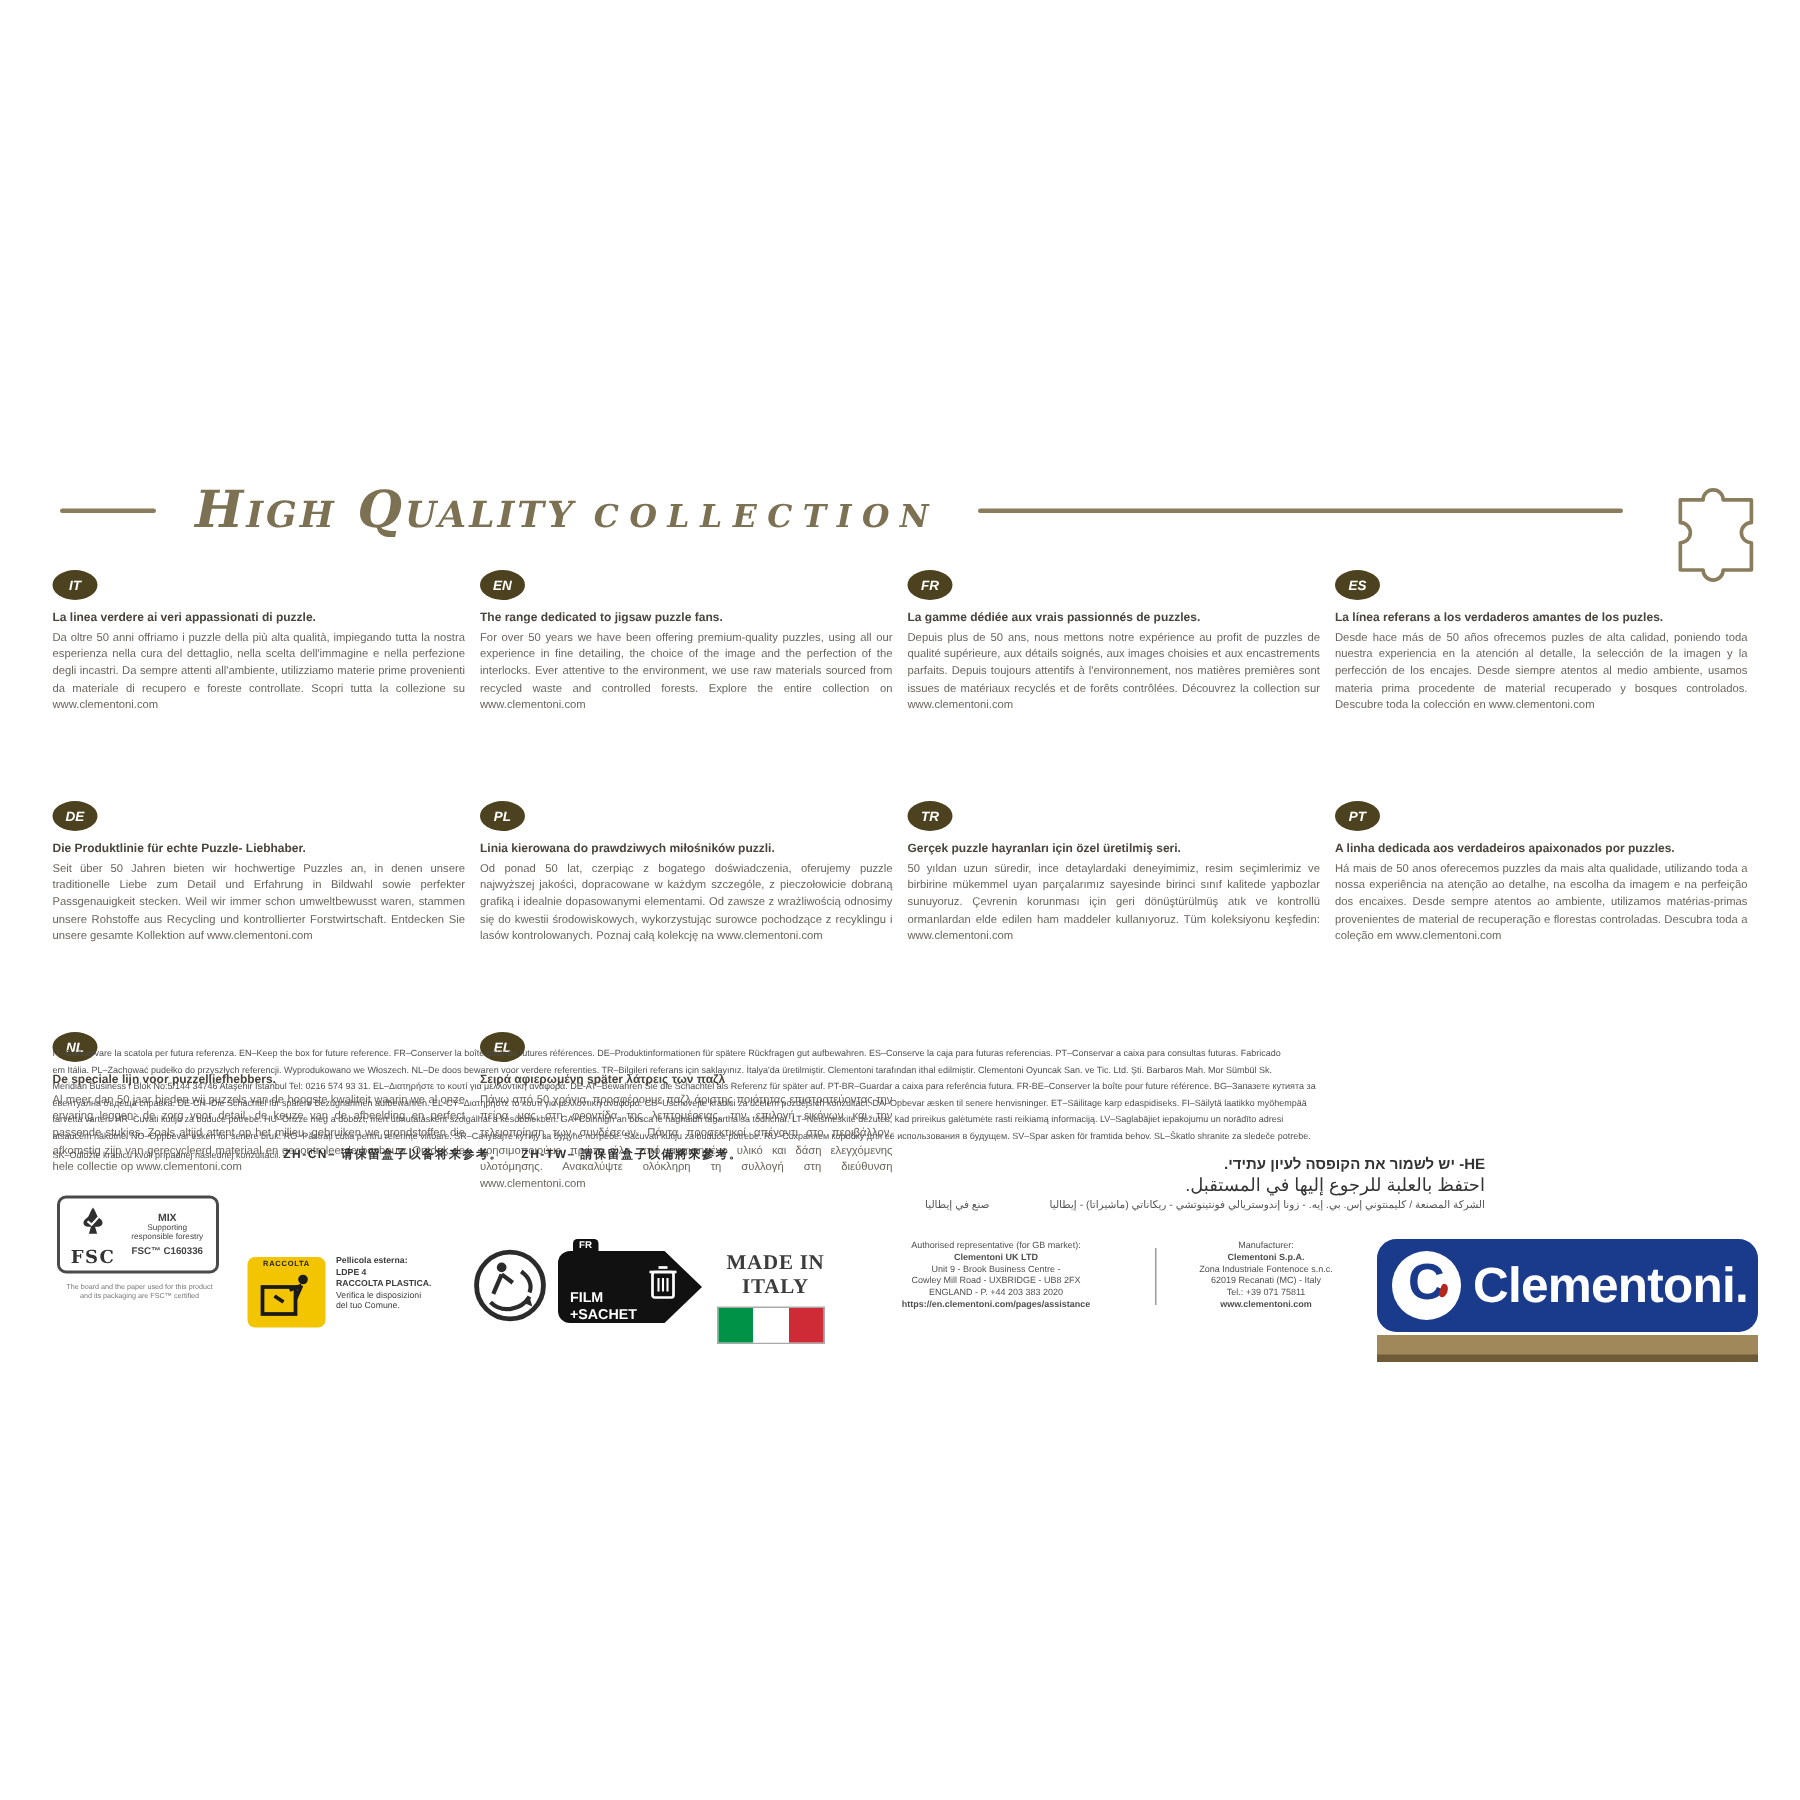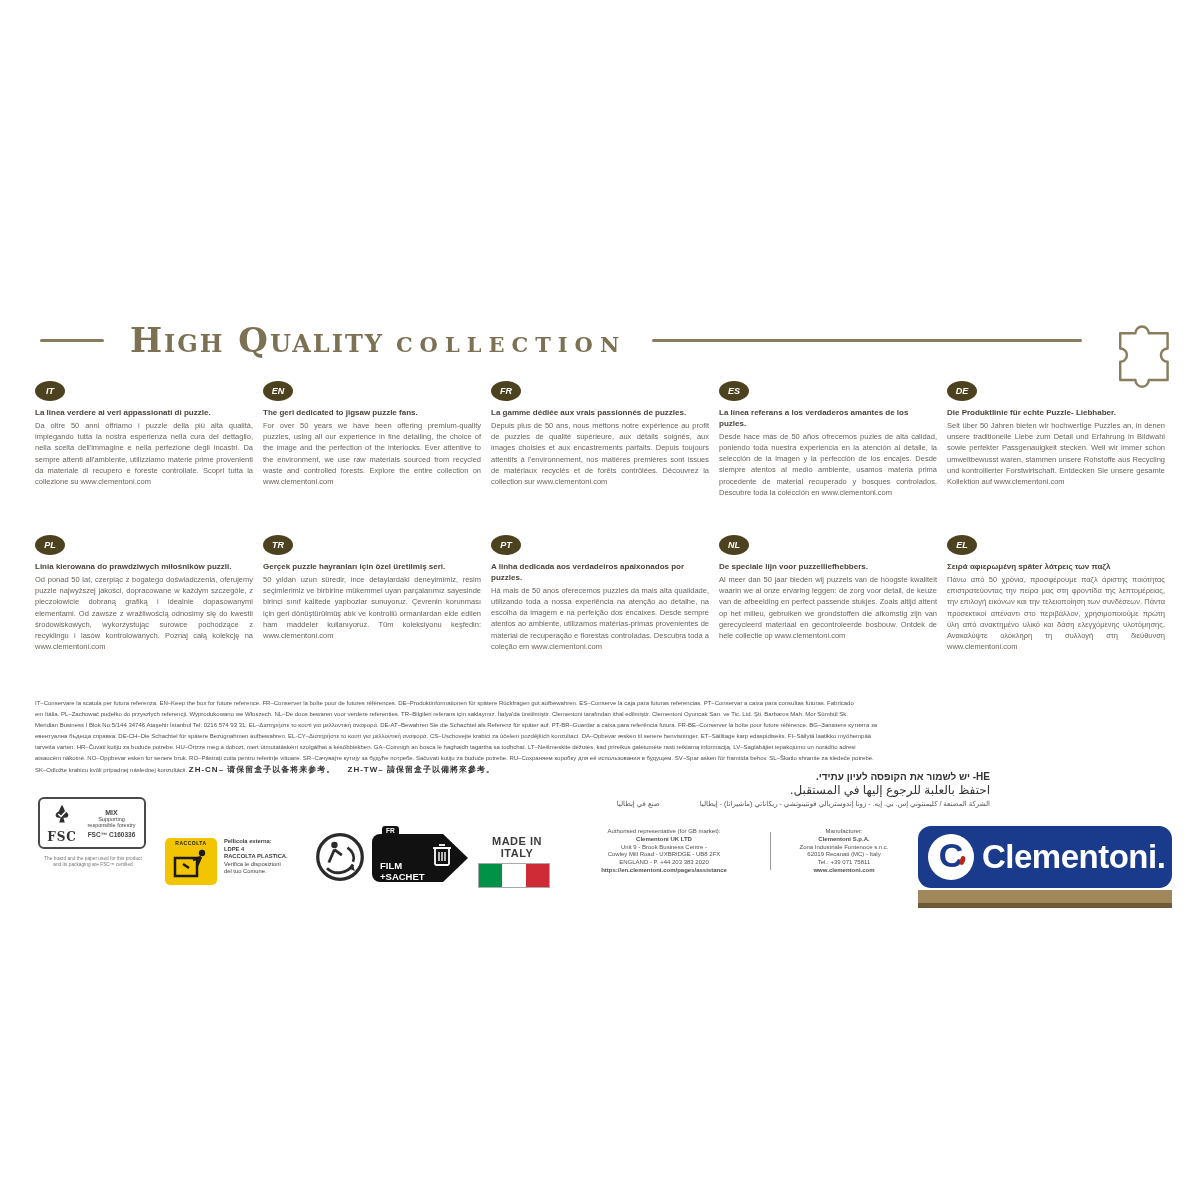--- a/index.html
+++ b/index.html
@@ -6,30 +6,30 @@
   html,body { width:1200px; height:1200px; background:#fff; overflow:hidden;
               font-family:"Liberation Sans", sans-serif; color:#555; }
   .page { position:relative; width:1200px; height:1200px; background:#ffffff; }
 
   
   .titlebar { position:absolute; top:318px; left:40px; right:118px; height:44px;
               display:flex; align-items:center; }
   .rule { height:3px; background:#8a7d5e; border-radius:2px; }
   .rule.l { width:64px; margin-right:26px; }
   .rule.r { flex:1; margin-left:26px; }
-  .title { white-space:nowrap; color:#7d7153; }
+  .title { white-space:nowrap; color:#7d7153;font-style:italic; }
   .title .main { font-family:"DejaVu Serif", serif; font-variant:small-caps;
                  font-size:34px; font-weight:bold; letter-spacing:2px; }
   .title .sub  { font-family:"DejaVu Serif", serif; font-size:21px; font-weight:bold;
                  letter-spacing:7px; margin-left:12px; }
   .puzzle-icon { position:absolute; top:312px; right:14px; width:86px; height:82px; }
 
   
   .grid { position:absolute; top:380px; left:35px; right:35px;
-          display:grid; grid-template-columns:repeat(5,1fr); column-gap:10px; row-gap:16px; }
+          display:grid; grid-template-columns:repeat(4,1fr); column-gap:10px; row-gap:16px; }
   .block { min-height:138px; }
   .badge { display:inline-block; min-width:30px; height:20px; line-height:20px; padding:0 7px;
            background:#4d421f; color:#fff; font-size:9px; font-weight:bold; font-style:italic;
            text-align:center; border-radius:50%; margin-bottom:7px; }
   .block .h { font-size:8px; font-weight:bold; color:#4a443c; line-height:1.35; margin-bottom:1px; }
   .block .b { font-size:7.5px; color:#6b645c; line-height:1.5; text-align:justify; }
 
   
   .fineprint { position:absolute; top:698px; left:35px; right:35px; }
   .fineprint .fl { font-size:6px; line-height:11px; color:#4f4f4f; white-space:nowrap; overflow:hidden; }
@@ -66,21 +66,21 @@
   .film-tab { position:absolute; top:-2px; left:10px; background:#111; color:#fff;
               font-size:6.5px; font-weight:bold; padding:1px 4px; border-radius:3px 3px 0 0; }
   .film-body { position:absolute; top:6px; left:0; width:96px; height:48px; background:#111;
                border-radius:8px 0 0 8px;
                clip-path:polygon(0 0, 74% 0, 100% 50%, 74% 100%, 0 100%);
                display:flex; align-items:flex-end; }
   .film-text { color:#fff; font-size:9.5px; font-weight:bold; line-height:10.5px; padding-left:8px; }
   .film-bin { position:absolute; right:16px; top:14px; }
 
   .mii { position:absolute; left:478px; top:835px; width:78px; text-align:center; }
-  .mii .t { font-size:11px; font-weight:bold; color:#3c3c3c; letter-spacing:.5px; }
+  .mii .t { font-size:14px; font-weight:bold; color:#3c3c3c; letter-spacing:.5px;font-family:Liberation Serif, serif; }
   .flag { margin-top:4px; width:72px; height:25px; border:1px solid #aaa; display:flex; }
   .flag span { flex:1; }
 
   .addr { position:absolute; top:828px; font-size:6px; line-height:7.8px; color:#4f4f4f; text-align:center; }
   .addr.uk { left:562px; width:204px; }
   .addr.mf { left:778px; width:132px; }
   .addr .bold { font-weight:bold; }
   .vdiv { position:absolute; left:770px; top:832px; width:1px; height:38px; background:#9a9a9a; }
 
   .clem-logo { position:absolute; left:918px; top:826px; width:254px; height:62px;
@@ -113,21 +113,21 @@
   </svg>
 
   <div class="grid">
     <div class="block">
       <span class="badge">IT</span>
       <div class="h">La linea verdere ai veri appassionati di puzzle.</div>
       <div class="b">Da oltre 50 anni offriamo i puzzle della più alta qualità, impiegando tutta la nostra esperienza nella cura del dettaglio, nella scelta dell'immagine e nella perfezione degli incastri. Da sempre attenti all'ambiente, utilizziamo materie prime provenienti da materiale di recupero e foreste controllate. Scopri tutta la collezione su www.clementoni.com</div>
     </div>
     <div class="block">
       <span class="badge">EN</span>
-      <div class="h">The geri dedicated to jigsaw puzzle fans.</div>
+      <div class="h">The range dedicated to jigsaw puzzle fans.</div>
       <div class="b">For over 50 years we have been offering premium-quality puzzles, using all our experience in fine detailing, the choice of the image and the perfection of the interlocks. Ever attentive to the environment, we use raw materials sourced from recycled waste and controlled forests. Explore the entire collection on www.clementoni.com</div>
     </div>
     <div class="block">
       <span class="badge">FR</span>
       <div class="h">La gamme dédiée aux vrais passionnés de puzzles.</div>
       <div class="b">Depuis plus de 50 ans, nous mettons notre expérience au profit de puzzles de qualité supérieure, aux détails soignés, aux images choisies et aux encastrements parfaits. Depuis toujours attentifs à l'environnement, nos matières premières sont issues de matériaux recyclés et de forêts contrôlées. Découvrez la collection sur www.clementoni.com</div>
     </div>
     <div class="block">
       <span class="badge">ES</span>
       <div class="h">La línea referans a los verdaderos amantes de los puzles.</div>

